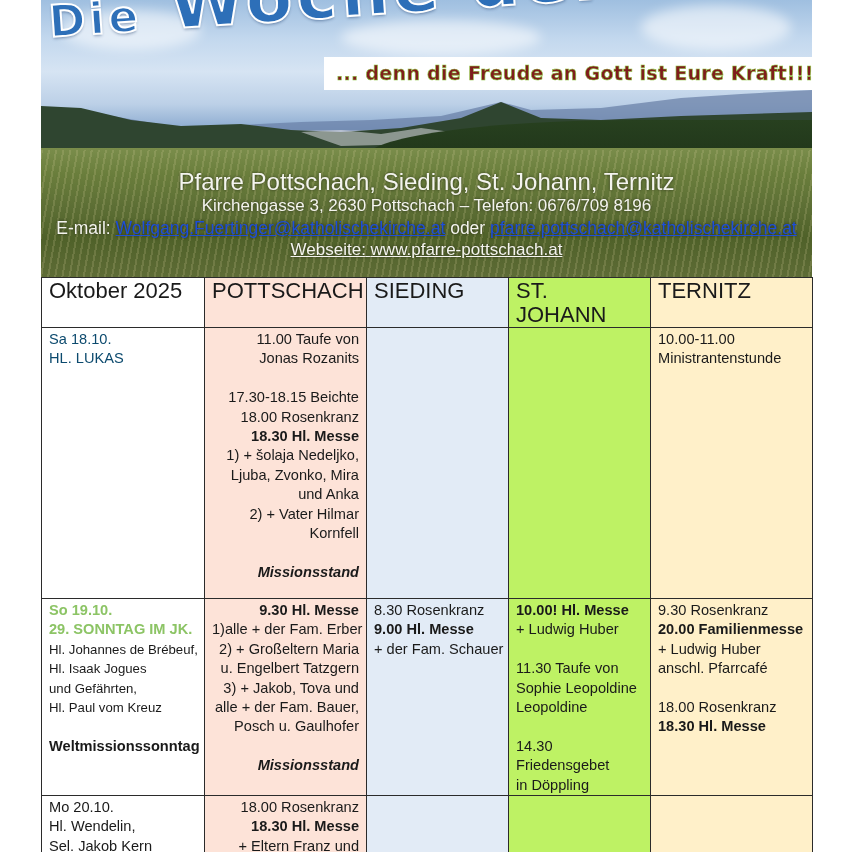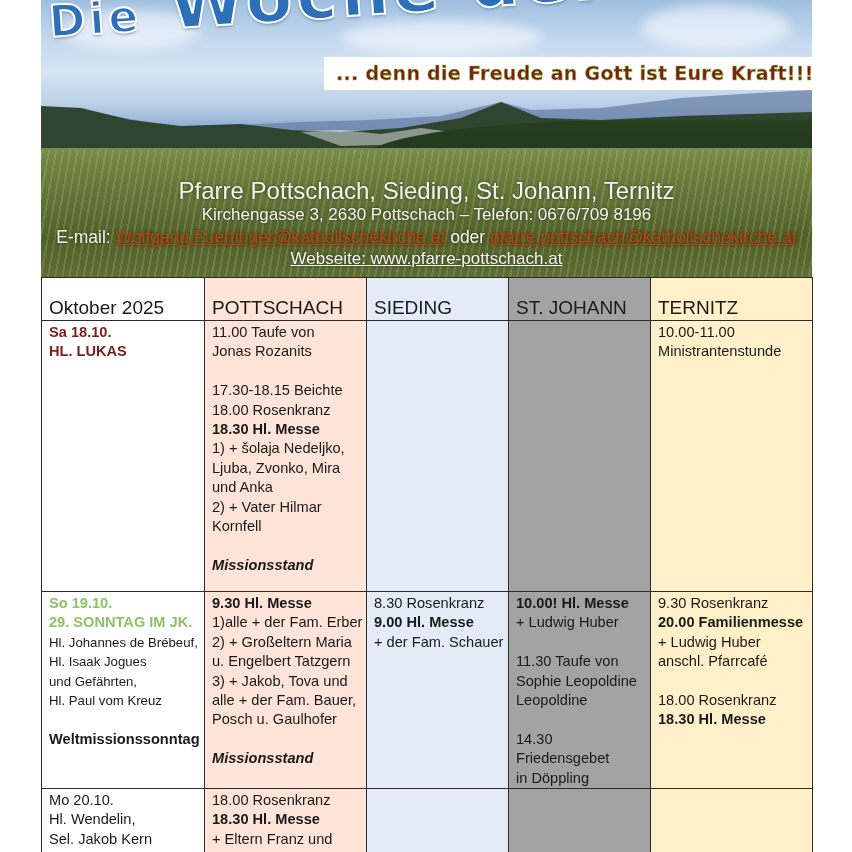--- a/index.html
+++ b/index.html
@@ -19,41 +19,41 @@
             background:repeating-linear-gradient(100deg, rgba(220,210,160,0.18) 0 2px, rgba(0,0,0,0) 2px 7px); }
 
   .title-big { position:absolute; left:10px; top:-26px; font-family:"DejaVu Sans", sans-serif; font-weight:bold;
                font-size:68px; color:#2d6fb8; letter-spacing:4px; transform:rotate(-4deg); transform-origin:left bottom;
                -webkit-text-stroke:2px #ffffff; text-shadow:0 2px 3px rgba(20,50,100,0.45); white-space:nowrap; }
   .title-big .small { font-size:44px; }
   .slogan-band { position:absolute; left:283px; top:57px; width:488px; height:33px; background:#ffffff; }
   .slogan { position:absolute; left:295px; top:62px; font-family:"DejaVu Sans", sans-serif; font-weight:bold;
             font-size:19px; color:#7f1d1d; letter-spacing:0.3px; white-space:nowrap; -webkit-text-stroke:0.6px #8cc63f; }
 
-  .parish { position:absolute; left:0; width:100%; text-align:center; color:#f4f4ee; text-shadow:0 0 3px rgba(0,0,0,0.6); white-space:nowrap;margin-top:9px; }
+  .parish { position:absolute; left:0; width:100%; text-align:center; color:#f4f4ee; text-shadow:0 0 3px rgba(0,0,0,0.6); white-space:nowrap; }
   .parish.name { top:168px; font-size:24px; }
   .parish.addr { top:196px; font-size:17px; }
   .parish.mail { top:218px; font-size:17.5px; }
   .parish.web  { top:240px; font-size:17px;text-decoration:underline; }
-  .parish a, .parish .link { color:#c2410c; text-decoration:underline; }
+  .parish a, .parish .link { color:#1d4ed8; text-decoration:underline; }
 
   
   .schedule { position:absolute; left:41px; top:277px; width:771px; border-collapse:collapse; table-layout:fixed;
               font-family:"Liberation Sans", sans-serif; font-size:14.6px; color:#1a1a1a; }
   .schedule th, .schedule td { border:1.5px solid #2b2b2b; vertical-align:top; padding:0 7px; line-height:19.4px; }
-  .schedule th { font-weight:normal; text-align:left; font-size:19px; height:24px; padding-top:18px; padding-bottom:0; line-height:24px; }
+  .schedule th { font-weight:normal; text-align:left; font-size:22px; height:24px; padding-top:1px; padding-bottom:0; line-height:24px; }
   .c-date { background:#ffffff; }
-  .c-pot { background:#fde3d8; }
+  .c-pot { background:#fde3d8;text-align:right; }
   .c-sie { background:#e2ebf6; }
-  .c-joh { background:#a3a3a3; }
+  .c-joh { background:#bef264; }
   .c-ter { background:#fff0c9; }
   .line { display:block; white-space:nowrap; }
   .b { font-weight:bold; }
   .i { font-style:italic; font-weight:bold; }
-  .red { color:#7f1d1d; font-weight:bold; }
+  .red { color:#0c4a6e; font-weight:normal; }
   .green { color:#8cc465; font-weight:bold; }
   .gap { display:block; height:19.4px; }
   .small-t { font-size:13.2px; }
   .row1 td { height:268px; padding-top:2px; }
   .row2 td { height:190px; padding-top:2px; }
   .row3 td { height:90px; padding-top:2px; }
 </style>
 </head>
 <body>
 

